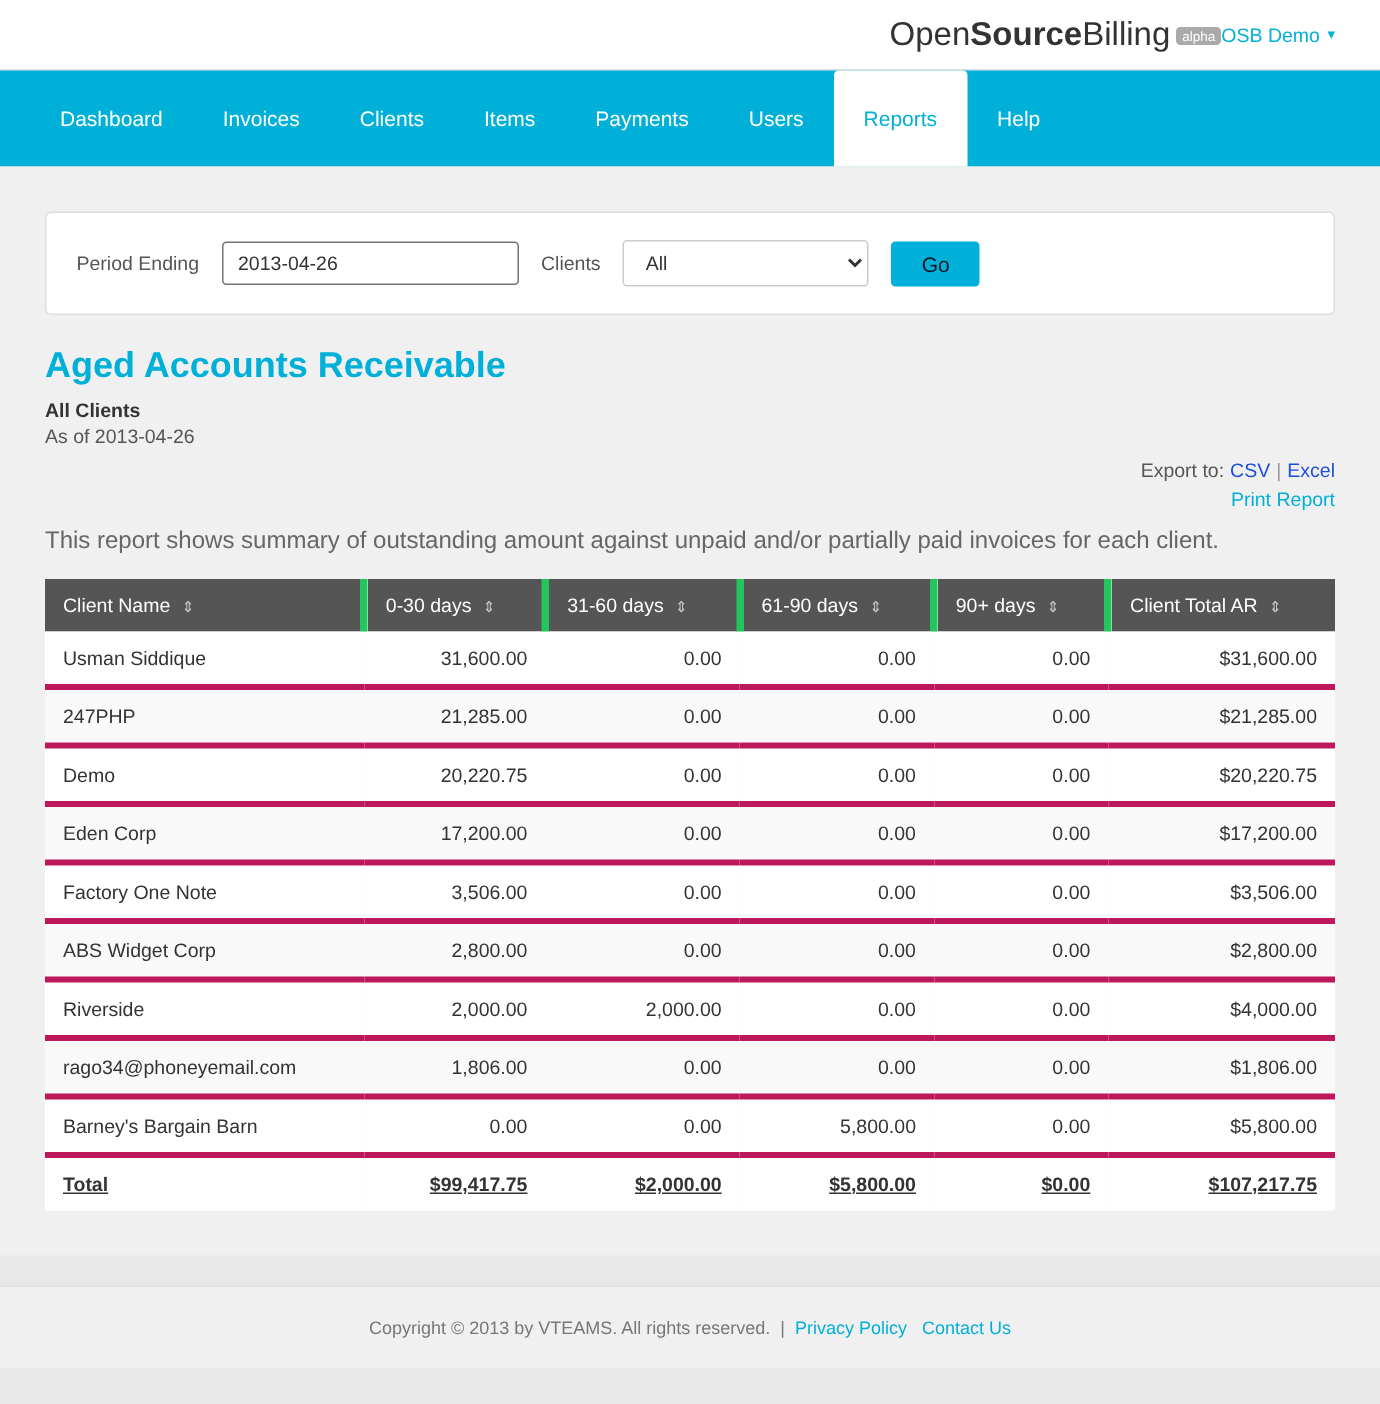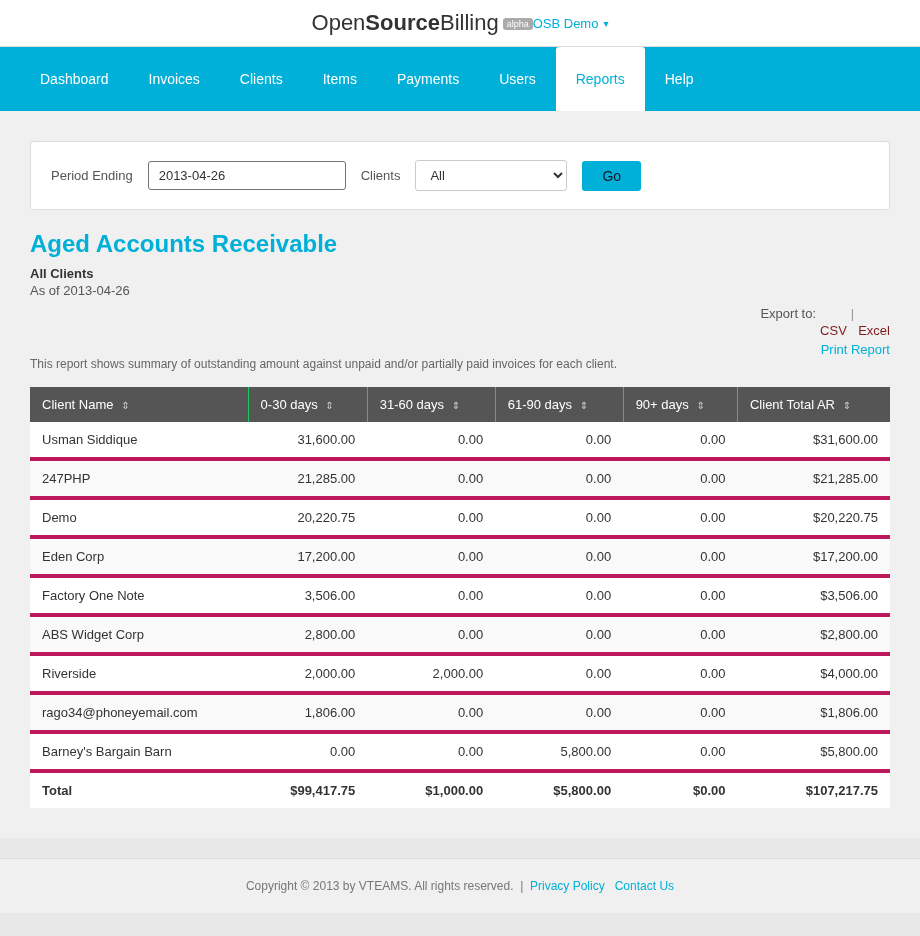--- a/index.html
+++ b/index.html
@@ -1,19 +1,19 @@
 <!DOCTYPE html>
 <html><head>
   <meta charset="utf-8">
   <style>
     * { box-sizing: border-box; margin: 0; padding: 0; }
     body { font-family: Arial, Helvetica, sans-serif; font-size: 13px; background: #e8e8e8; color: #333; }
     
     
-    .top-bar { background: #fff; padding: 10px 30px; display: flex; align-items: center; justify-content: center; border-bottom: 1px solid #ddd; }
+    .top-bar { background: #fff; padding: 10px 30px; display: flex; align-items: center; justify-content: flex-end; border-bottom: 1px solid #ddd; }
     .logo { font-size: 22px; color: #333; }
     .logo span.open { font-weight: normal; }
     .logo span.source { font-weight: bold; }
     .logo span.billing { font-weight: normal; }
     .logo-alpha { background: #aaa; color: #fff; font-size: 9px; padding: 1px 4px; border-radius: 3px; margin-left: 4px; vertical-align: middle; }
     .user-menu { color: #00b0d8; font-size: 13px; cursor: pointer; display: flex; align-items: center; gap: 5px; }
     .user-menu-arrow { font-size: 10px; }
     
     
     nav { background: #00b0d8; padding: 0 20px; }
@@ -21,44 +21,44 @@
     nav ul li a { display: block; padding: 24px 20px; color: #fff; text-decoration: none; font-size: 14px; }
     nav ul li.active a { background: #fff; color: #00b0d8; border-radius: 3px 3px 0 0; }
     
     
     .main-content { background: #f0f0f0; min-height: 700px; padding: 30px; }
     
     
     .filter-bar { background: #fff; border: 1px solid #ddd; border-radius: 4px; padding: 18px 20px; display: flex; align-items: center; gap: 15px; margin-bottom: 20px; }
     .filter-label { font-size: 13px; color: #555; }
     .filter-date { border: 1px solid #737373; padding: 6px 10px; border-radius: 3px; font-size: 13px; color: #333; background: #fff; }
-    .filter-select { border: 1px solid #ccc; padding: 6px 10px; border-radius: 3px; font-size: 13px; color: #333; background: #fff; width: 152px; cursor: pointer; }
+    .filter-select { border: 1px solid #ccc; padding: 6px 10px; border-radius: 3px; font-size: 13px; color: #333; background: #fff; width: 164px; cursor: pointer; }
     .go-btn { background: #00b0d8; color: #0f172a; border: none; padding: 7px 20px; border-radius: 3px; font-size: 14px; cursor: pointer; }
     
     
     .report-title { font-size: 24px; color: #00b0d8; margin-bottom: 8px; }
     .report-subtitle { font-size: 13px; color: #333; font-weight: bold; }
     .report-date { font-size: 13px; color: #555; margin-top: 2px; }
-    .report-description { font-size: 12px; color: #666; margin-top: 0; }
-    .export-link { color: #7f1d1d; text-decoration: none; cursor: pointer; margin-top: 17px; }
+    .report-description { font-size: 16px; color: #666; margin-top: 12px; }
+    .export-link { color: #1d4ed8; text-decoration: none; cursor: pointer; }
     .export-divider { color: #999; }
     .print-row { display: flex; justify-content: flex-end; margin-top: 4px; }
     .print-link { color: #00b0d8; text-decoration: none; cursor: pointer; font-size: 13px; }
     
     
     .report-table { width: 100%; border-collapse: collapse; margin-top: 16px; }
     .report-table thead tr { background: #555; color: #fff; }
-    .report-table thead th { padding: 10px 12px; text-align: left; font-size: 13px; font-weight: normal; border-right: 1px solid #22c55e; position: relative; }
+    .report-table thead th { padding: 10px 12px; text-align: left; font-size: 13px; font-weight: normal; border-right: 5px solid #22c55e; position: relative; }
     .report-table thead th:last-child { border-right: none; }
     .sort-icon { font-size: 10px; margin-left: 4px; color: #ccc; }
     .report-table tbody tr { background: #fff; border-bottom: 4px solid #be185d; margin-left: 48px; }
     .report-table tbody tr:nth-child(even) { background: #f9f9f9; }
     .report-table tbody td { padding: 10px 12px; font-size: 13px; color: #333; }
     .report-table tfoot tr { background: #fff; border-top: 2px solid #ccc; font-weight: bold; }
-    .report-table tfoot td { padding: 10px 12px; font-size: 13px; color: #333; }
+    .report-table tfoot td { padding: 10px 12px; font-size: 13px; color: #333; text-decoration: underline; }
     .text-right { text-align: right; }
     .text-left { text-align: left; }
     
     
     footer { background: #f0f0f0; border-top: 1px solid #ddd; padding: 20px; text-align: center; font-size: 12px; color: #777; margin-top: 20px; }
     footer a { color: #00b0d8; text-decoration: none; }
   </style>
 </head>
 <body>
 
@@ -229,21 +229,21 @@
       <td class="text-right">0.00</td>
       <td class="text-right">5,800.00</td>
       <td class="text-right">0.00</td>
       <td class="text-right">$5,800.00</td>
     </tr>
       </tbody>
     <tfoot>
       <tr>
         <td class="text-left">Total</td>
         <td class="text-right">$99,417.75</td>
-        <td class="text-right">$1,000.00</td>
+        <td class="text-right">$2,000.00</td>
         <td class="text-right">$5,800.00</td>
         <td class="text-right">$0.00</td>
         <td class="text-right">$107,217.75</td>
       </tr>
     </tfoot>
   </table>
 
 </div>
 
 <footer>

